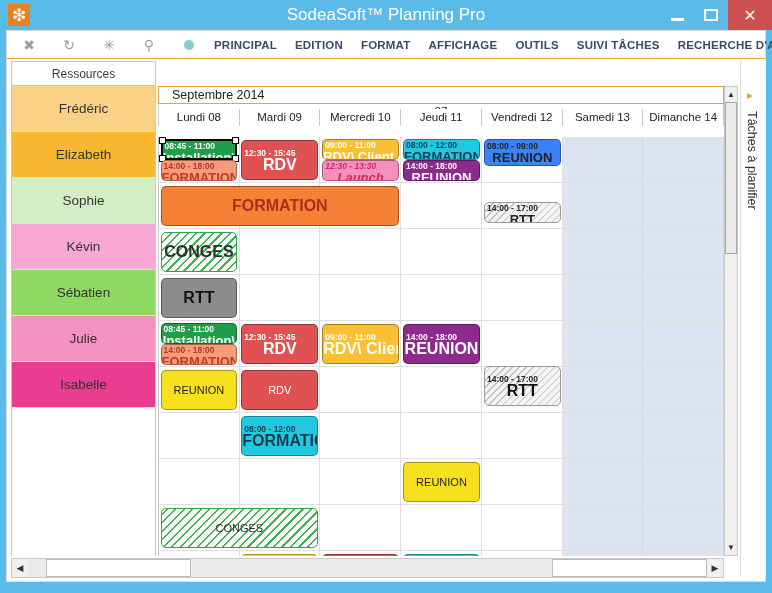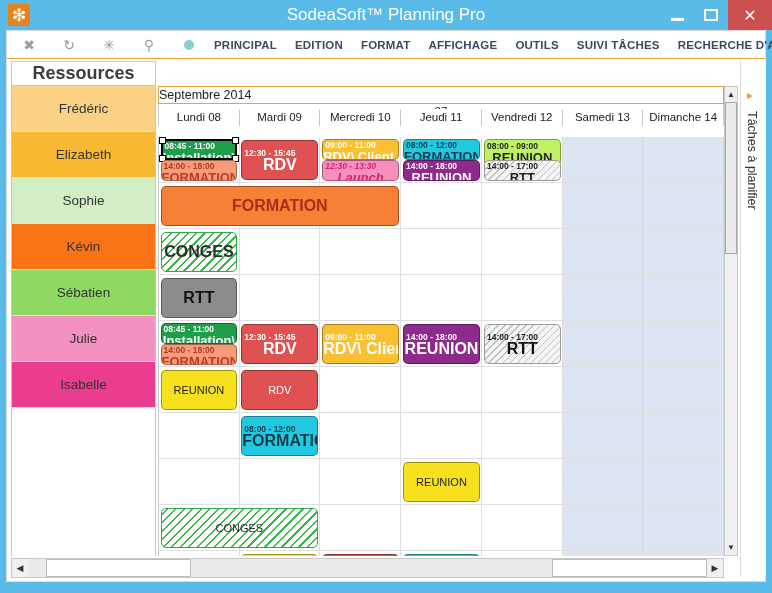--- a/index.html
+++ b/index.html
@@ -72,21 +72,21 @@
     font-family: "Liberation Sans", sans-serif;
   }
 
   
   .res-header {
     position: absolute; left: 4px; top: 30px; width: 145px; height: 25px;
     background: #ffffff; border: 1px solid #c8c8c8;
     display: flex; align-items: center; justify-content: center;
   }
   .res-header span {
-    font-size: 18px; font-weight: bold; color: #3c3c3c;
+    font-size: 12px; font-weight: normal; color: #3c3c3c;
     font-family: "Liberation Sans", sans-serif;
   }
   
   .res-col {
     position: absolute; left: 4px; top: 55px; width: 145px; height: 470px;
     border-left: 1px solid #c8c8c8; border-right: 1px solid #c8c8c8;
     overflow: hidden;
   }
   .res-cell {
     height: 46px; border-bottom: 1px solid #dfdfdf;
@@ -94,21 +94,21 @@
     font-size: 13.5px; color: #333;
   }
 
   
   .cal-wrap {
     position: absolute; left: 151px; top: 30px; width: 566px; height: 495px;
   }
   .month-bar {
     position: absolute; left: 0; top: 25px; width: 566px; height: 18px;
     border: 1px solid #e8a33d; background: #ffffff;
-    font-size: 12.5px; color: #222; padding-left: 0; line-height: 16px;
+    font-size: 12.5px; color: #222; padding-left: 13px; line-height: 16px;
   }
   .week-bar {
     position: absolute; left: 0; top: 43px; width: 566px; height: 16px;
     border-left: 1px solid #c8c8c8; border-right: 1px solid #c8c8c8;
     border-bottom: 1px solid #c8c8c8; background: #fff;
     text-align: center; font-size: 11.5px; color: #222; line-height: 15px;
   }
   .day-head-row {
     position: absolute; left: 0; top: 48px; width: 566px; height: 17px;
     display: flex; background: #fff;
@@ -159,20 +159,21 @@
 
   .hatch {
     background-color: #ffffff;
     background-image: repeating-linear-gradient(-45deg,
       #3cb54a 0px, #3cb54a 1.5px, transparent 1.5px, transparent 6px);
   }
   .hatch-grey {
     background-color: #f4f4f4;
     background-image: repeating-linear-gradient(-45deg,
       #c0c0c0 0px, #c0c0c0 1px, transparent 1px, transparent 5px);
+    margin-top: 42px;
   }
   .sel-handle {
     position: absolute; width: 7px; height: 7px;
     background: #ffffff; border: 1px solid #000;
   }
 
   
   .vscroll {
     position: absolute; left: 717px; top: 55px; width: 14px; height: 470px;
     background: #f0f0f0; border: 1px solid #c8c8c8;
@@ -266,21 +267,21 @@
     <div class="res-col" id="res-col">
         <div class="res-cell" style="background: rgb(251, 210, 133);">
           <span>Frédéric</span>
         </div>
         <div class="res-cell" style="background: rgb(249, 184, 50);">
           <span>Elizabeth</span>
         </div>
         <div class="res-cell" style="background: rgb(211, 237, 196);">
           <span>Sophie</span>
         </div>
-        <div class="res-cell" style="background: #f97316;">
+        <div class="res-cell" style="background: #f9a8d4;">
           <span>Kévin</span>
         </div>
         <div class="res-cell" style="background: rgb(142, 217, 98);">
           <span>Sébatien</span>
         </div>
         <div class="res-cell" style="background: rgb(245, 145, 192);">
           <span>Julie</span>
         </div>
         <div class="res-cell" style="background: rgb(234, 61, 143);">
           <span>Isabelle</span>
@@ -415,21 +416,21 @@
             <div class="ev-label" style="color: rgb(214, 36, 110);">Launch</div>
           </div>
           <div class="ev half" style="left: 244.071px; top: 2px; width: 76.8571px; height: 21px; background: rgb(32, 201, 224); border: 1px solid rgba(0, 0, 0, 0.35);">
             <div class="ev-time" style="color: rgb(16, 64, 80);">08:00 - 12:00</div>
             <div class="ev-label" style="color: rgb(26, 58, 74);">FORMATION</div>
           </div>
           <div class="ev half" style="left: 244.071px; top: 23px; width: 76.8571px; height: 21px; background: rgb(142, 42, 139); border: 1px solid rgba(0, 0, 0, 0.35);">
             <div class="ev-time" style="color: rgb(255, 255, 255);">14:00 - 18:00</div>
             <div class="ev-label" style="color: rgb(255, 255, 255);">REUNION</div>
           </div>
-          <div class="ev half" style="left: 324.929px; top: 2px; width: 76.8571px; height: 27px; background: #bef264; border: 1px solid rgba(0, 0, 0, 0.35);">
+          <div class="ev half" style="left: 324.929px; top: 2px; width: 76.8571px; height: 27px; background: #3b82f6; border: 1px solid rgba(0, 0, 0, 0.35);">
             <div class="ev-time" style="color: rgb(34, 34, 34);">08:00 - 09:00</div>
             <div class="ev-label" style="color: rgb(34, 34, 34);">REUNION</div>
           </div>
           <div class="ev half hatch-grey" style="left: 324.929px; top: 23px; width: 76.8571px; height: 21px; border: 1px solid rgb(154, 154, 154);">
             <div class="ev-time" style="color: rgb(34, 34, 34);">14:00 - 17:00</div>
             <div class="ev-label" style="color: rgb(34, 34, 34);">RTT</div>
           </div>
           <div class="ev big full" style="left: 1.5px; top: 49px; width: 238.571px; height: 40px; background: rgb(245, 128, 54); border: 1px solid rgba(0, 0, 0, 0.35);">
             <div class="ev-label" style="color: rgb(168, 48, 26);">FORMATION</div>
           </div>

